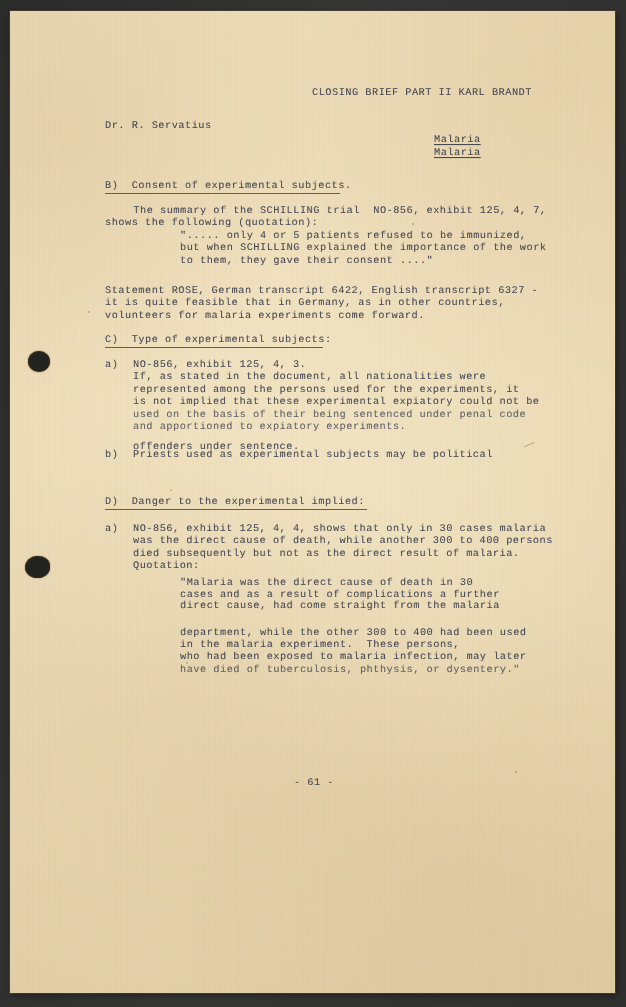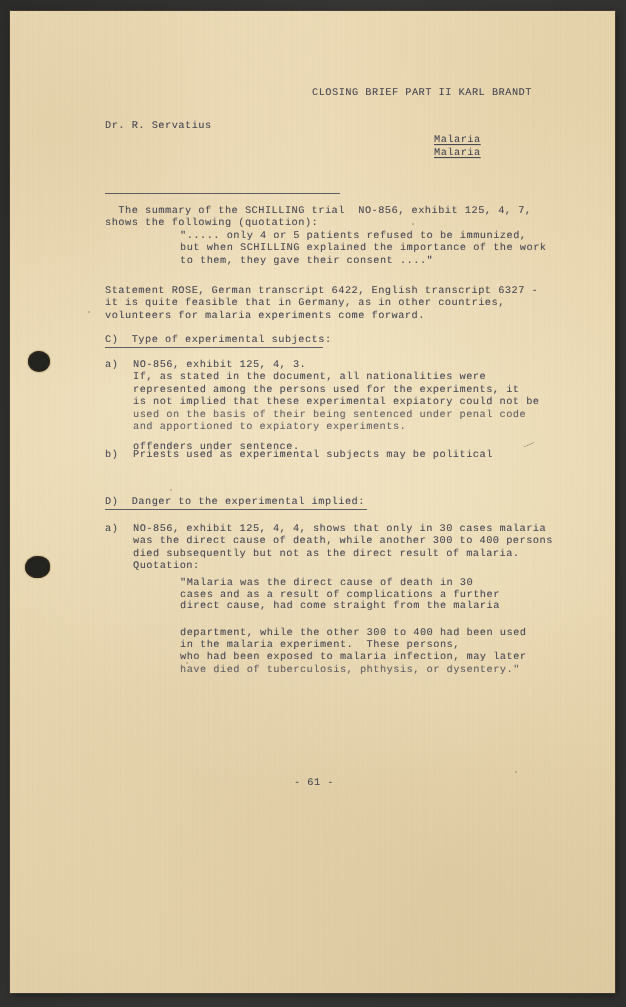--- a/index.html
+++ b/index.html
@@ -154,23 +154,24 @@
 
     
     <div class="ln" style="left:312px; top:88px;">CLOSING BRIEF PART II KARL BRANDT</div>
 
     <div class="ln" style="left:105px; top:121px;">Dr. R. Servatius</div>
 
     <div class="ln u" style="left:434px; top:135px;">Malaria</div>
     <div class="ln u" style="left:434px; top:148px;">Malaria</div>
 
     
+    <div class="ln" style="left:105px; top:181px;">B)  Consent of experimental subjects.</div>
     <div class="rule" style="left:105px; top:193px; width:235px;"></div>
 
-    <div class="ln" style="left:105px; top:206px;text-align:center;">  The summary of the SCHILLING trial  NO-856, exhibit 125, 4, 7,</div>
+    <div class="ln" style="left:120px; top:206px;text-align:center;">  The summary of the SCHILLING trial  NO-856, exhibit 125, 4, 7,</div>
     <div class="ln" style="left:105px; top:218.4px;">shows the following (quotation):</div>
 
     <div class="ln" style="left:180px; top:231px;">"..... only 4 or 5 patients refused to be immunized,</div>
     <div class="ln" style="left:180px; top:243.4px;">but when SCHILLING explained the importance of the work</div>
     <div class="ln" style="left:180px; top:255.8px;">to them, they gave their consent ...."</div>
 
     <div class="ln" style="left:105px; top:286px;">Statement ROSE, German transcript 6422, English transcript 6327 -</div>
     <div class="ln" style="left:105px; top:298.4px;">it is quite feasible that in Germany, as in other countries,</div>
     <div class="ln" style="left:105px; top:310.8px;">volunteers for malaria experiments come forward.</div>
 

